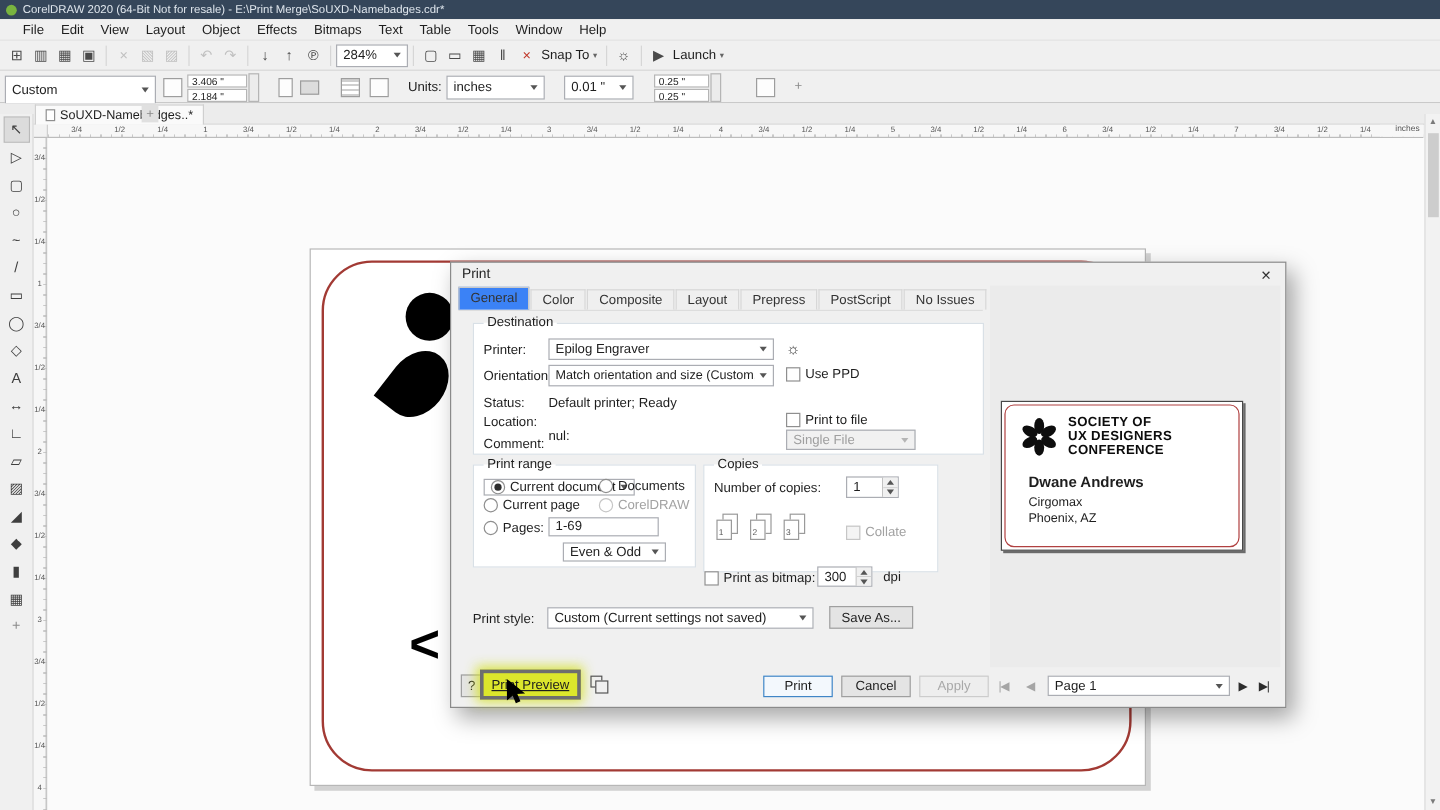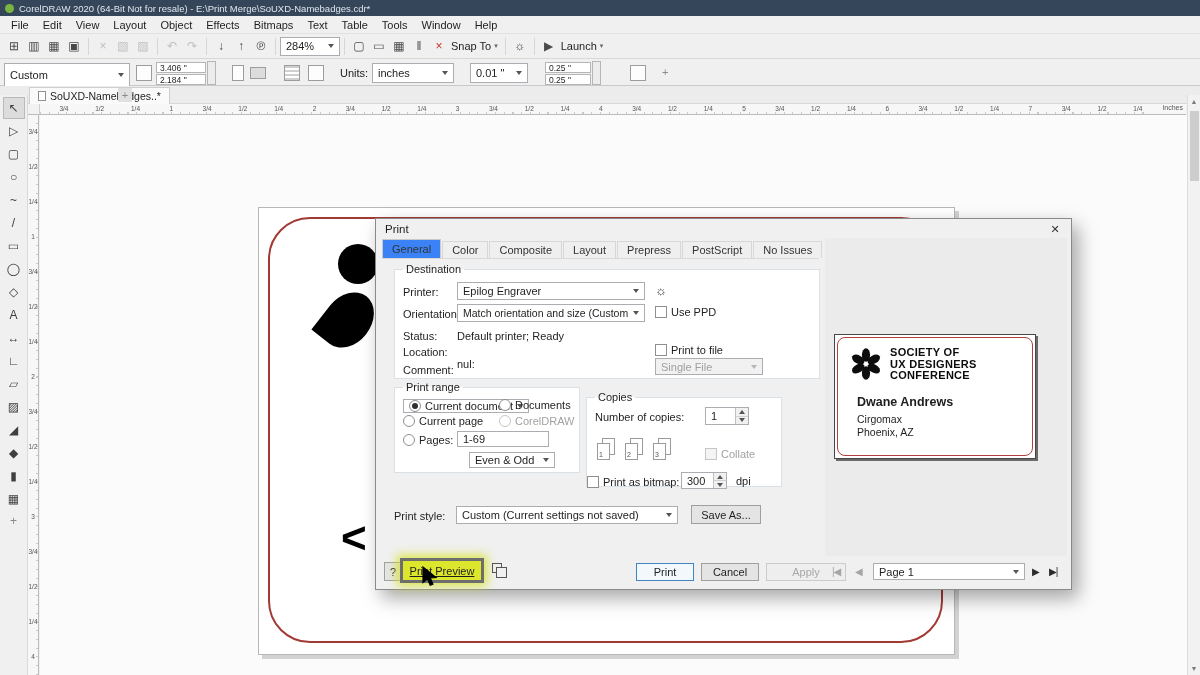--- a/index.html
+++ b/index.html
@@ -5,21 +5,21 @@
   *{box-sizing:border-box;margin:0;padding:0}
   body{margin:0;background:#444}
   #app{position:relative;width:1200px;height:675px;overflow:hidden;background:#f0f0f0;
        font-family:"Liberation Sans",sans-serif;font-size:11px;color:#1e1e1e}
 
   
   .titlebar{position:absolute;left:0;top:0;width:1200px;height:16px;background:#35465a;color:#dfe6ed;
             display:flex;align-items:center;padding:0 5px;font-size:9.5px}
   .app-icon{width:9px;height:9px;border-radius:50%;background:#79b43f;margin-right:5px;flex:none}
   .menubar{position:absolute;left:0;top:16px;width:1200px;height:18px;background:#f0f0f0;display:flex;
-           align-items:center;padding-left:4px;border-bottom:1px solid #e2e2e2}
+           align-items:center;padding-left:12px;border-bottom:1px solid #e2e2e2}
   .menu-item{padding:0 7px;font-size:11px;cursor:default}
   .toolbar{position:absolute;left:0;top:34px;width:1200px;height:25px;background:#f0f0f0;display:flex;
            align-items:center;padding-left:4px;border-bottom:1px solid #d8d8d8}
   .tb-group{display:flex;align-items:center}
   .tb-icon{width:20px;height:19px;display:flex;align-items:center;justify-content:center;font-size:12px;color:#4a4a4a}
   .tb-icon.disabled{color:#c0c0c0}
   .tb-icon.accent{color:#c0392b}
   .vsep{width:1px;height:17px;background:#d6d6d6;margin:0 4px;flex:none}
   .tb-label{font-size:11px;margin:0 2px;white-space:nowrap}
   .dda{font-size:7px;color:#666;margin:0 3px 0 1px}
@@ -419,21 +419,21 @@
           <span>Pages:</span>
       </label>
       <div class="inp" style="left:62px;top:43px;width:92px;height:16px">
         <span>1-69</span>
       </div>
       <div class="sel" style="left:74px;top:64px;width:86px;height:16px">
         <span>Even &amp; Odd</span>
       </div>
     </div>
 
-    <div class="gb" style="left:210px;top:178px;width:196px;height:90px">
+    <div class="gb" style="left:210px;top:168px;width:196px;height:90px">
       <span class="gb-title">Copies</span>
       <span class="lbl" style="left:8px;top:13px">Number of copies:</span>
       <div class="inp" style="left:118px;top:9px;width:44px;height:18px;padding-right:16px">
         <span>1</span>
         <span class="spinners">
           <span class="sud">
               <span class="tri-u"></span>
             </span>
           <span class="sud">
               <span class="tri-d"></span>
@@ -494,21 +494,21 @@
     <div class="btn preview" style="left:24px;top:339px;width:84px;height:25px">
       <span>Print Preview</span>
     </div>
     <span class="expico" style="left:116px;top:344px"></span>
     <div class="btn primary" style="left:260px;top:344px;width:58px;height:18px">
       <span>Print</span>
     </div>
     <div class="btn" style="left:325px;top:344px;width:58px;height:18px">
       <span>Cancel</span>
     </div>
-    <div class="btn disabled" style="left:390px;top:344px;width:80px;height:18px">
+    <div class="btn disabled" style="left:390px;top:344px;width:58px;height:18px">
       <span>Apply</span>
     </div>
 
     <div class="pv">
       <div class="badge">
         <div class="badge-red"></div>
         <svg width="36" height="36" style="position:absolute;left:13px;top:11px" viewBox="0 0 40 40">
           <g fill="#0d0d0d">
             <ellipse cx="20" cy="10" rx="4.6" ry="7.5"></ellipse>
             <ellipse cx="20" cy="10" rx="4.6" ry="7.5" transform="rotate(60 20 20)"></ellipse>

